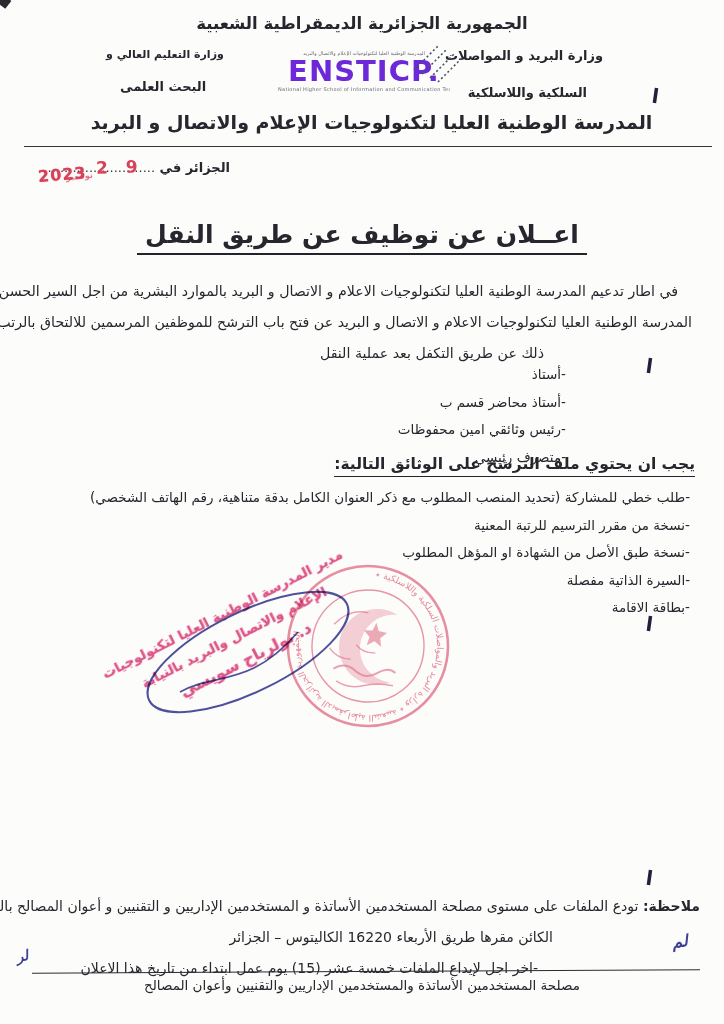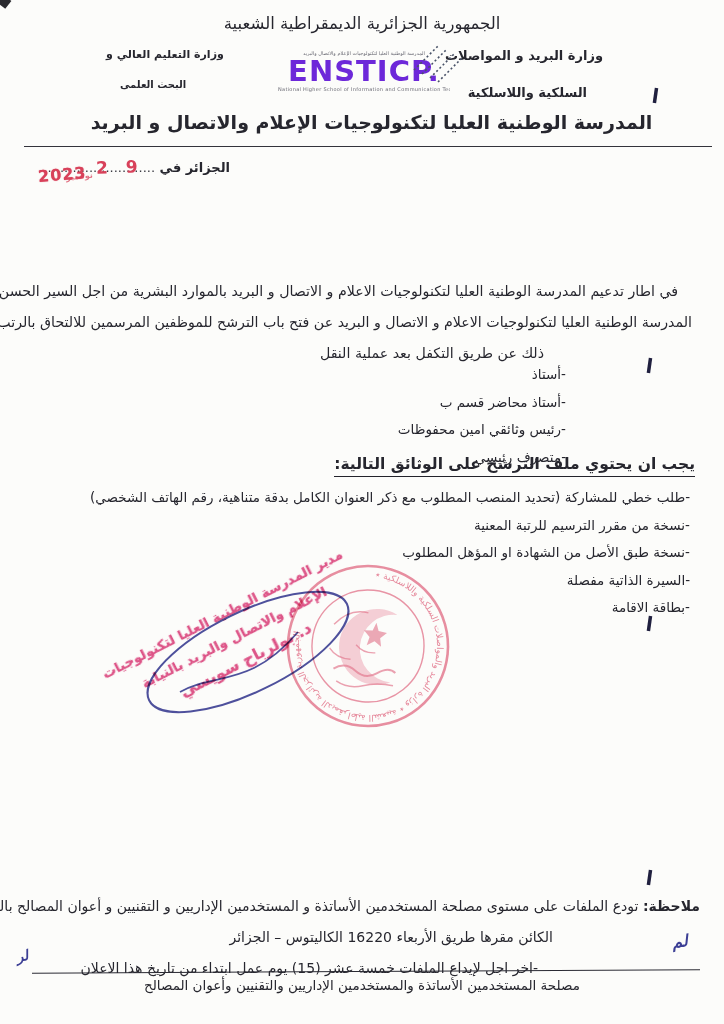--- a/index.html
+++ b/index.html
@@ -6,25 +6,25 @@
   #page{
     position:relative;width:724px;height:1024px;margin:0 auto;
     background:#fcfcfa;overflow:hidden;
     font-family:"DejaVu Sans",sans-serif;color:#26262e;
   }
   .abs{position:absolute;}
   .rtl{direction:rtl;unicode-bidi:embed;}
   .nowrap{white-space:nowrap;}
 
   
-  .republic{top:14px;left:0;right:0;text-align:center;font-size:16.5px;font-weight:400;}
+  .republic{top:14px;left:0;right:0;text-align:center;font-size:16.5px;font-weight:700;}
   .min-right-1{top:48px;right:121px;font-size:13px;font-weight:700;margin-left:28px;}
   .min-right-2{top:85px;right:137px;font-size:13px;font-weight:700;}
   .min-left-1{top:48px;left:106px;font-size:11px;font-weight:700;}
-  .min-left-2{top:79px;left:120px;font-size:10px;font-weight:700;}
+  .min-left-2{top:79px;left:120px;font-size:13px;font-weight:700;}
 
   .logo{top:50px;left:278px;width:172px;height:54px;text-align:center;}
   .logo-micro{font-size:5px;color:#6a6a74;letter-spacing:.3px;line-height:6px;white-space:nowrap;overflow:hidden;display:block;}
   .logo-main{font-size:29px;font-weight:800;color:#6d28d9;letter-spacing:1px;line-height:30px;font-family:"DejaVu Sans",sans-serif;}
   .logo-hatch{position:absolute;top:-6px;right:-16px;}
 
   .school{top:111px;left:0;right:0;text-align:center;font-size:19px;font-weight:700;padding-left:19px;}
   .rule-top{top:146px;left:24px;width:688px;height:0;border-top:1.6px solid #33333b;}
 
   
@@ -116,20 +116,23 @@
   <div class="abs rule-top"></div>
 
   <div class="abs dateline rtl nowrap">
     <span>الجزائر في</span>
     <span class="date-dots">..........................</span>
   </div>
   <div class="abs date-day nowrap">2 9</div>
   <div class="abs date-month rtl nowrap">نوفمبر</div>
   <div class="abs date-year nowrap">2023</div>
 
+  <div class="abs title-wrap">
+    <span class="title rtl">اعــلان عن توظيف عن طريق النقل</span>
+  </div>
 
   <div class="abs intro rtl">
     <div class="l1 nowrap">في اطار تدعيم المدرسة الوطنية العليا لتكنولوجيات الاعلام و الاتصال و البريد بالموارد البشرية من اجل السير الحسن للمصالح ، تعلن</div>
     <div class="l2 nowrap">المدرسة الوطنية العليا لتكنولوجيات الاعلام و الاتصال و البريد عن فتح باب الترشح للموظفين المرسمين للالتحاق بالرتب المدونة ادناه ، و</div>
     <div class="l3 nowrap">ذلك عن طريق التكفل بعد عملية النقل</div>
   </div>
 
   <div class="abs positions rtl">
     <div class="nowrap">-أستاذ</div>
     <div class="nowrap">-أستاذ محاضر قسم ب</div>

